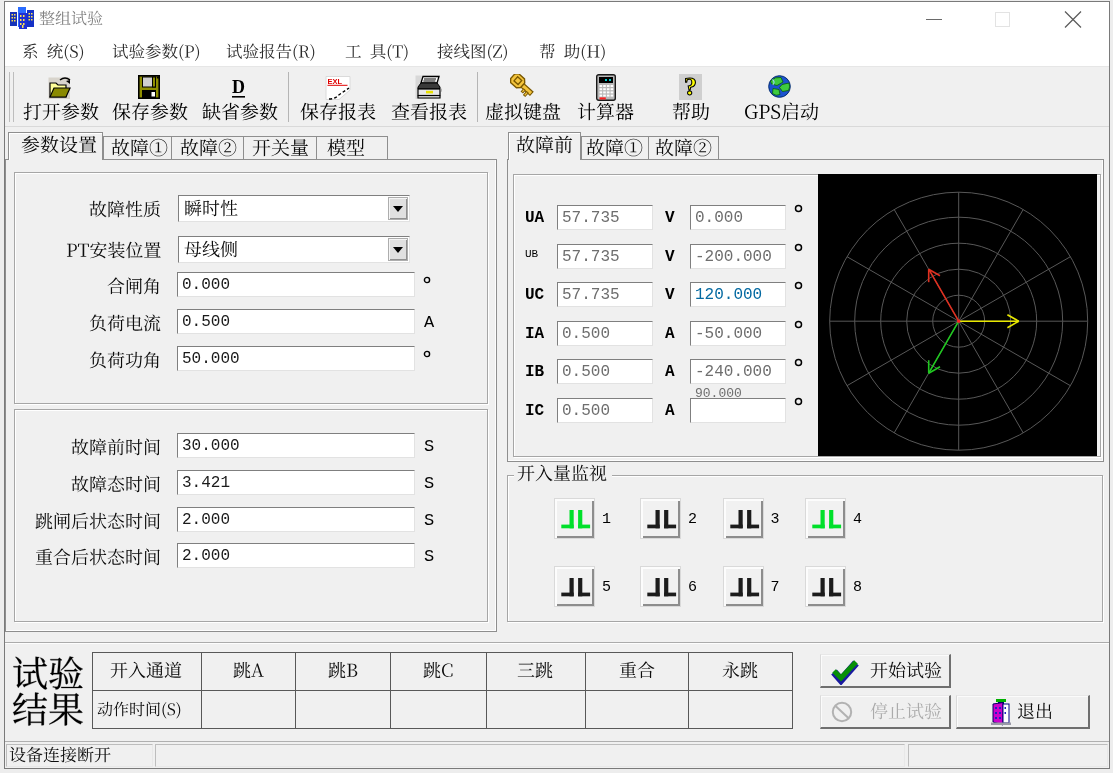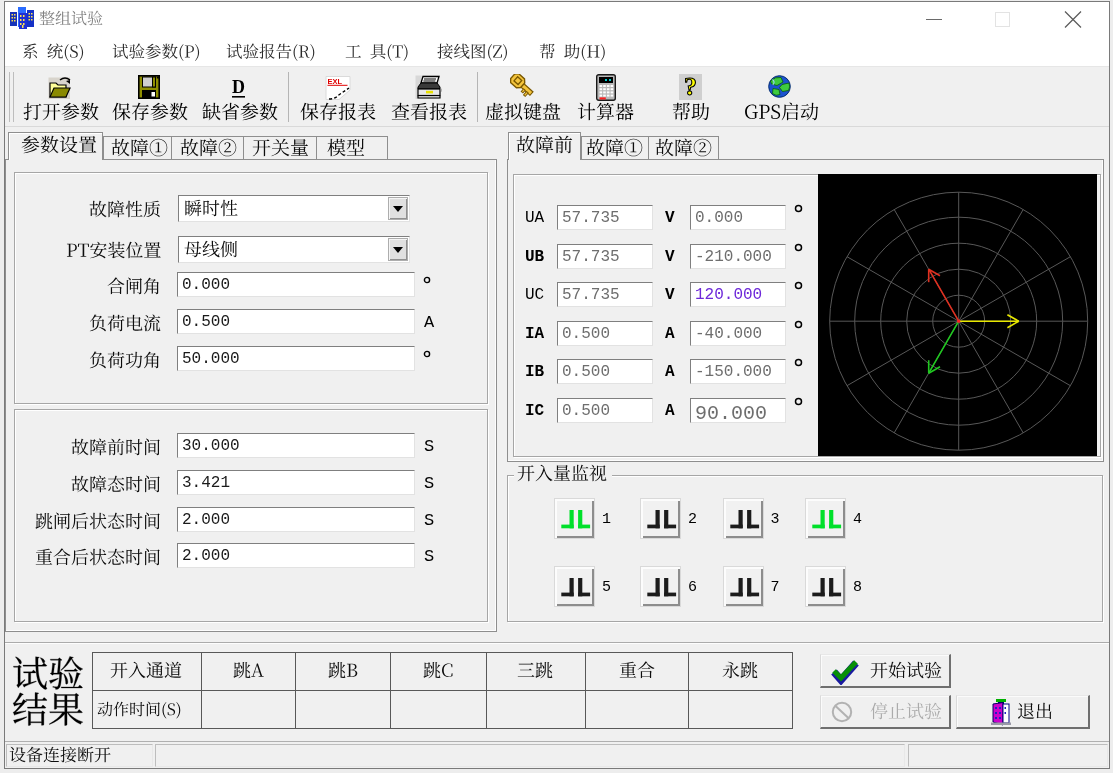--- a/index.html
+++ b/index.html
@@ -504,71 +504,71 @@
     <use href="#g46" transform="translate(0.0 16.7) scale(0.01900 -0.01900)"></use>
     <use href="#g47" transform="translate(19.0 16.7) scale(0.01900 -0.01900)"></use>
     <use href="#g48" transform="translate(38.0 16.7) scale(0.01900 -0.01900)"></use>
   </svg>
 <svg class="cj" style="left:654.5px;top:137.5px" width="59" height="23" fill="#0d0d0d">
     <use href="#g46" transform="translate(0.0 16.7) scale(0.01900 -0.01900)"></use>
     <use href="#g47" transform="translate(19.0 16.7) scale(0.01900 -0.01900)"></use>
     <use href="#g49" transform="translate(38.0 16.7) scale(0.01900 -0.01900)"></use>
   </svg>
 <div class="gb" style="left:513px;top:174px;width:588px;height:283px"></div>
-<span class="mono" style="left:525px;top:209px;font-size:16px;color:#000;font-weight:normal">UA</span>
+<span class="mono" style="left:525px;top:209px;font-size:16px;color:#000;font-weight:bold">UA</span>
 <div class="inp" style="left:557px;top:205px;width:96px;height:25px"></div>
 <span class="mono" style="left:562px;top:209px;font-size:16px;color:#6e6e6e">57.735</span>
 <span class="mono" style="left:665px;top:209px;font-size:16px;color:#000;font-weight:bold">V</span>
 <div class="inp" style="left:690px;top:205px;width:96px;height:25px"></div>
 <span class="mono" style="left:695px;top:209px;font-size:16px;color:#6e6e6e">0.000</span>
 <svg class="a" style="left:794px;top:204px" width="9" height="9">
     <circle cx="4.5" cy="4.5" r="3" fill="none" stroke="#000" stroke-width="1.5"></circle>
   </svg>
-<span class="mono" style="left:525px;top:248px;font-size:16px;color:#000;font-weight:bold">UB</span>
+<span class="mono" style="left:525px;top:248px;font-size:11px;color:#000;font-weight:normal">UB</span>
 <div class="inp" style="left:557px;top:244px;width:96px;height:25px"></div>
 <span class="mono" style="left:562px;top:248px;font-size:16px;color:#6e6e6e">57.735</span>
 <span class="mono" style="left:665px;top:248px;font-size:16px;color:#000;font-weight:bold">V</span>
 <div class="inp" style="left:690px;top:244px;width:96px;height:25px"></div>
-<span class="mono" style="left:695px;top:248px;font-size:16px;color:#6e6e6e">-210.000</span>
+<span class="mono" style="left:695px;top:248px;font-size:16px;color:#6e6e6e">-200.000</span>
 <svg class="a" style="left:794px;top:243px" width="9" height="9">
     <circle cx="4.5" cy="4.5" r="3" fill="none" stroke="#000" stroke-width="1.5"></circle>
   </svg>
-<span class="mono" style="left:525px;top:286px;font-size:16px;color:#000;font-weight:normal">UC</span>
+<span class="mono" style="left:525px;top:286px;font-size:16px;color:#000;font-weight:bold">UC</span>
 <div class="inp" style="left:557px;top:282px;width:96px;height:25px"></div>
 <span class="mono" style="left:562px;top:286px;font-size:16px;color:#6e6e6e">57.735</span>
 <span class="mono" style="left:665px;top:286px;font-size:16px;color:#000;font-weight:bold">V</span>
 <div class="inp" style="left:690px;top:282px;width:96px;height:25px"></div>
-<span class="mono" style="left:695px;top:286px;font-size:16px;color:#6d28d9">120.000</span>
+<span class="mono" style="left:695px;top:286px;font-size:16px;color:#0369a1">120.000</span>
 <svg class="a" style="left:794px;top:281px" width="9" height="9">
     <circle cx="4.5" cy="4.5" r="3" fill="none" stroke="#000" stroke-width="1.5"></circle>
   </svg>
 <span class="mono" style="left:525px;top:325px;font-size:16px;color:#000;font-weight:bold">IA</span>
 <div class="inp" style="left:557px;top:321px;width:96px;height:25px"></div>
 <span class="mono" style="left:562px;top:325px;font-size:16px;color:#6e6e6e">0.500</span>
 <span class="mono" style="left:665px;top:325px;font-size:16px;color:#000;font-weight:bold">A</span>
 <div class="inp" style="left:690px;top:321px;width:96px;height:25px"></div>
-<span class="mono" style="left:695px;top:325px;font-size:16px;color:#6e6e6e">-40.000</span>
+<span class="mono" style="left:695px;top:325px;font-size:16px;color:#6e6e6e">-50.000</span>
 <svg class="a" style="left:794px;top:320px" width="9" height="9">
     <circle cx="4.5" cy="4.5" r="3" fill="none" stroke="#000" stroke-width="1.5"></circle>
   </svg>
 <span class="mono" style="left:525px;top:363px;font-size:16px;color:#000;font-weight:bold">IB</span>
 <div class="inp" style="left:557px;top:359px;width:96px;height:25px"></div>
 <span class="mono" style="left:562px;top:363px;font-size:16px;color:#6e6e6e">0.500</span>
 <span class="mono" style="left:665px;top:363px;font-size:16px;color:#000;font-weight:bold">A</span>
 <div class="inp" style="left:690px;top:359px;width:96px;height:25px"></div>
-<span class="mono" style="left:695px;top:363px;font-size:16px;color:#6e6e6e">-150.000</span>
+<span class="mono" style="left:695px;top:363px;font-size:16px;color:#6e6e6e">-240.000</span>
 <svg class="a" style="left:794px;top:358px" width="9" height="9">
     <circle cx="4.5" cy="4.5" r="3" fill="none" stroke="#000" stroke-width="1.5"></circle>
   </svg>
 <span class="mono" style="left:525px;top:402px;font-size:16px;color:#000;font-weight:bold">IC</span>
 <div class="inp" style="left:557px;top:398px;width:96px;height:25px"></div>
 <span class="mono" style="left:562px;top:402px;font-size:16px;color:#6e6e6e">0.500</span>
 <span class="mono" style="left:665px;top:402px;font-size:16px;color:#000;font-weight:bold">A</span>
 <div class="inp" style="left:690px;top:398px;width:96px;height:25px"></div>
-<span class="mono" style="left:695px;top:402px;font-size:20px;color:#6e6e6e">90.000</span>
+<span class="mono" style="left:695px;top:386px;font-size:13px;color:#6e6e6e">90.000</span>
 <svg class="a" style="left:794px;top:397px" width="9" height="9">
     <circle cx="4.5" cy="4.5" r="3" fill="none" stroke="#000" stroke-width="1.5"></circle>
   </svg>
 <svg class="a" style="left:818px;top:174px" width="279" height="282" viewBox="0 0 279 282">
     <rect x="0" y="0" width="279" height="282" fill="#000"></rect>
     <circle cx="140.7" cy="147.2" r="26" fill="none" stroke="#585858" stroke-width="1"></circle>
     <circle cx="140.7" cy="147.2" r="52" fill="none" stroke="#585858" stroke-width="1"></circle>
     <circle cx="140.7" cy="147.2" r="78" fill="none" stroke="#585858" stroke-width="1"></circle>
     <circle cx="140.7" cy="147.2" r="104" fill="none" stroke="#585858" stroke-width="1"></circle>
     <circle cx="140.7" cy="147.2" r="129" fill="none" stroke="#585858" stroke-width="1"></circle>

